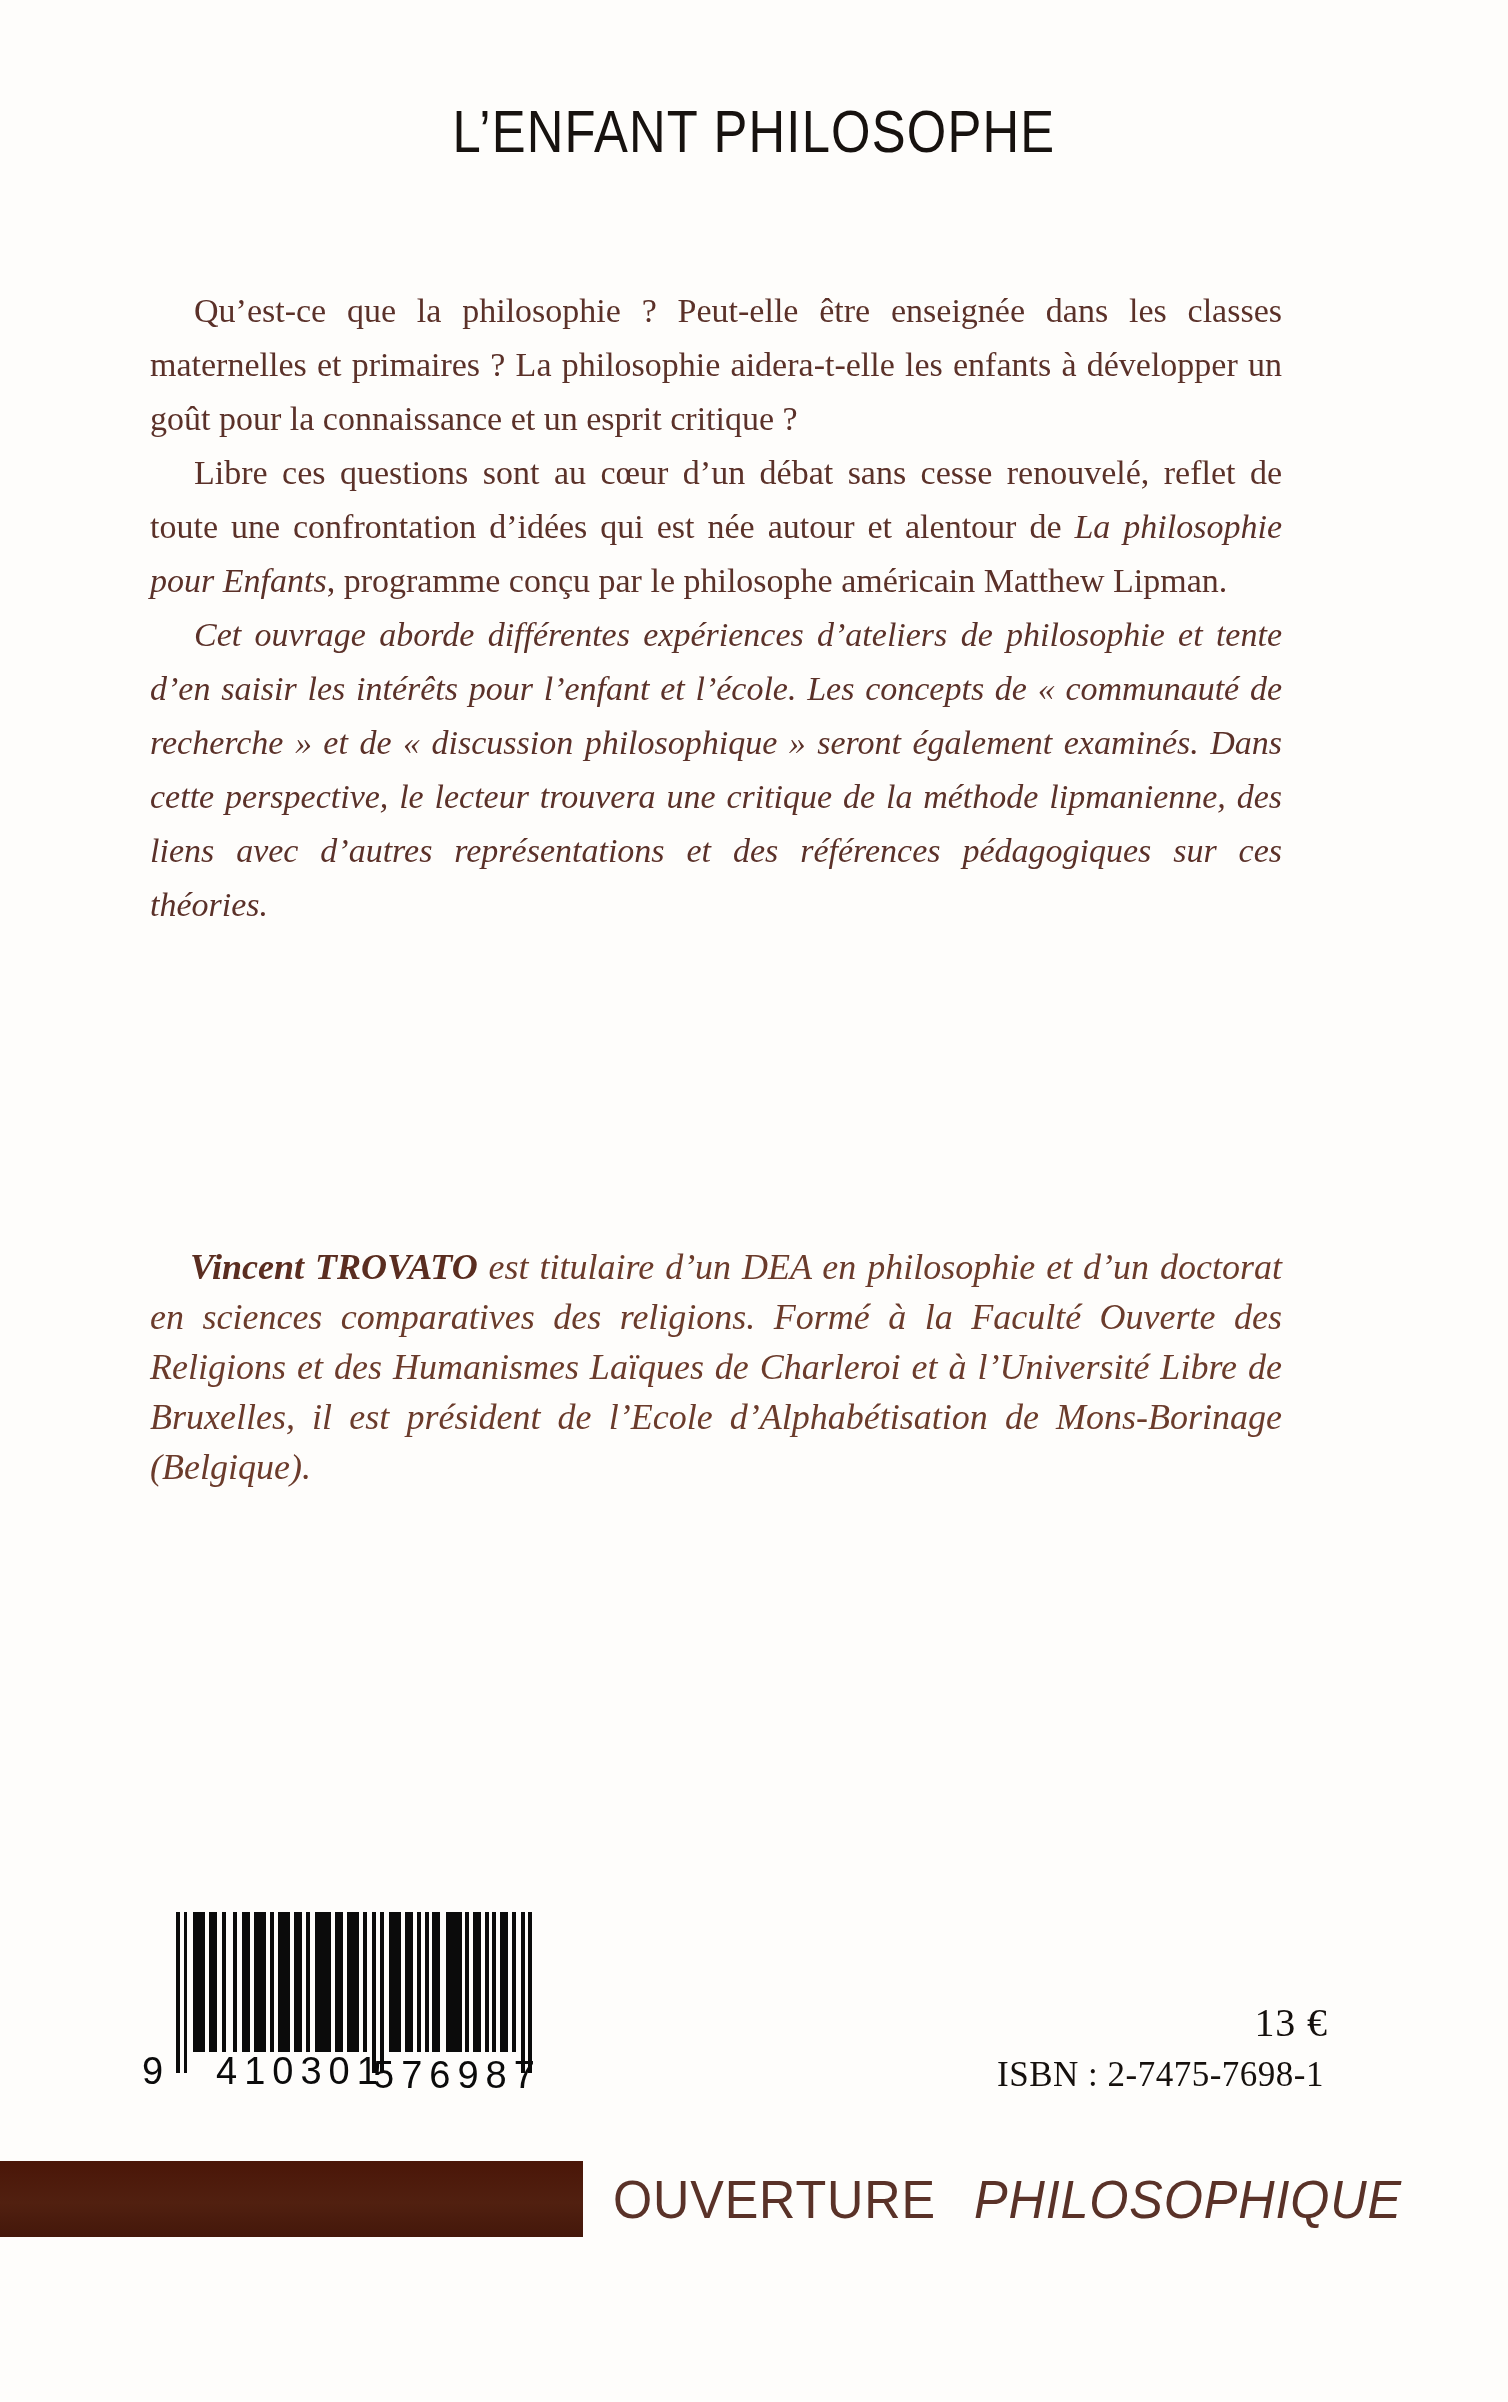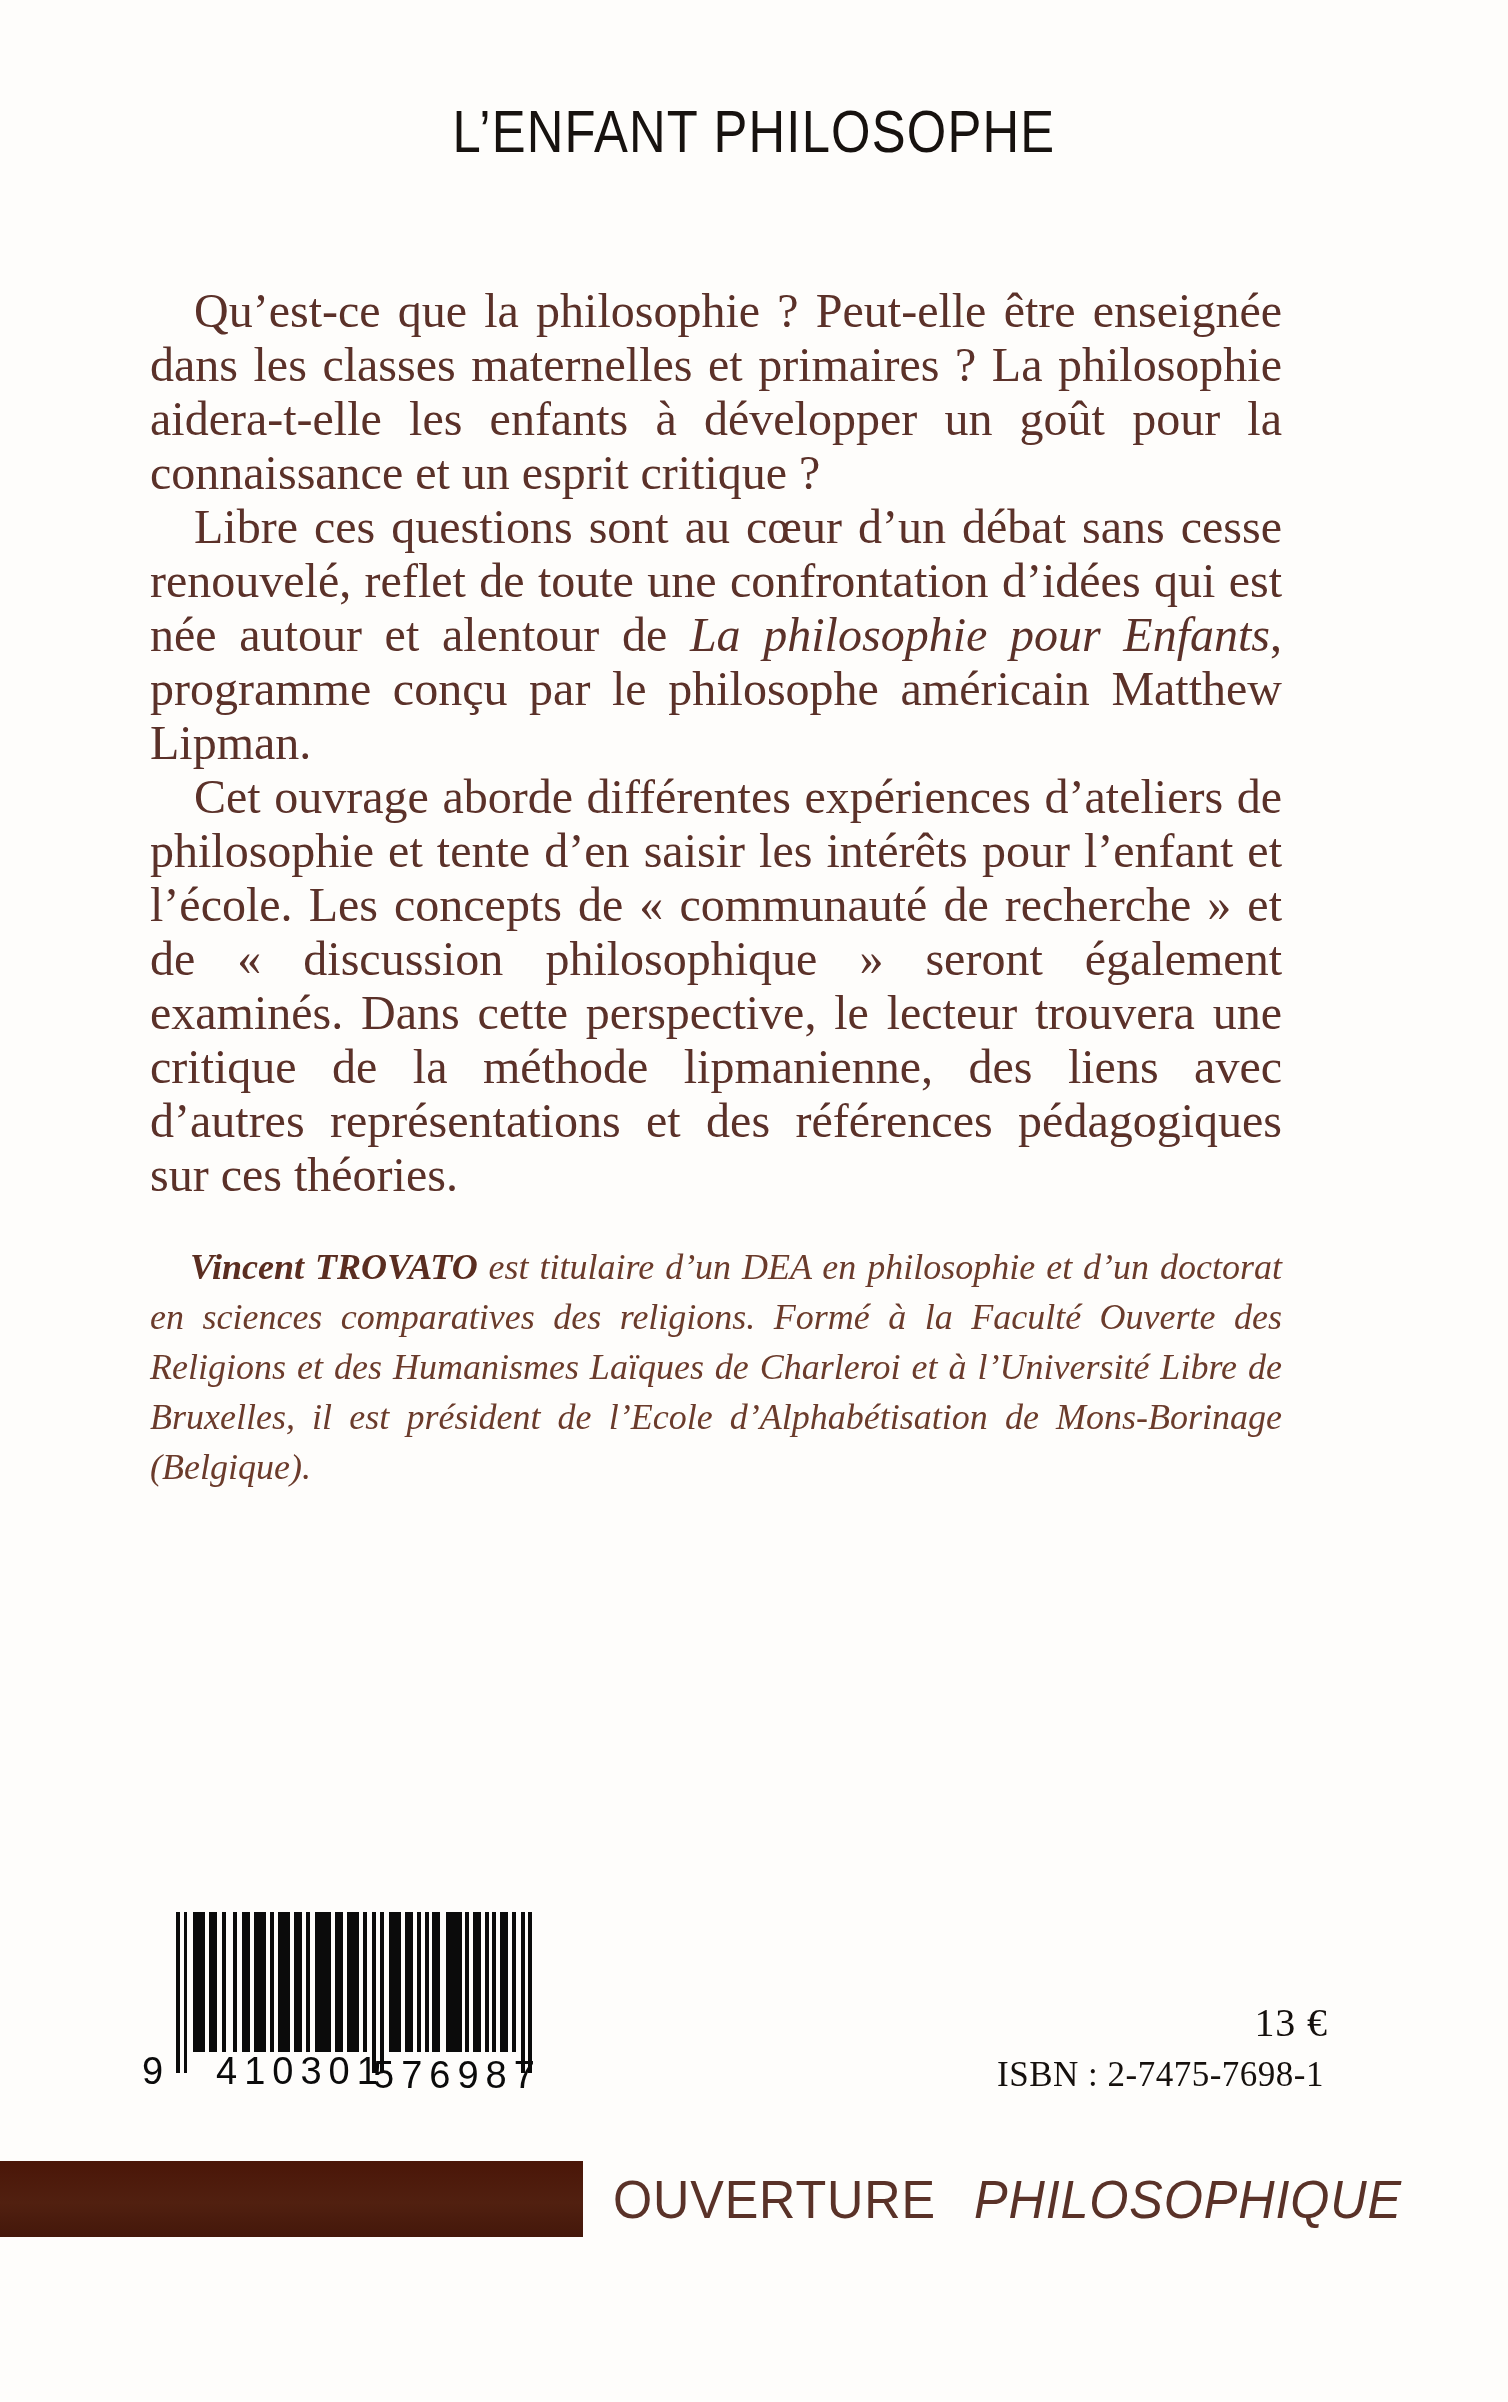--- a/index.html
+++ b/index.html
@@ -40,33 +40,34 @@
     transform-origin: 50% 50%;
     white-space: nowrap;
   }
 
   
   .blurb {
     position: absolute;
     top: 284px;
     left: 150px;
     width: 1132px;
-    font-size: 48px;
+    font-size: 34px;
     line-height: 54px;
     text-align: justify;
     text-justify: inter-word;
     color: #5b3129;
     font-family: "Liberation Serif", "DejaVu Serif", serif;
   }
   .blurb p {
     margin: 0;
     text-indent: 44px;
   }
   .blurb p:last-child {
     text-align: justify;
+    font-style: italic;
   }
   .blurb i { font-style: italic; margin-top: 6px; }
 
   
   .bio {
     position: absolute;
     top: 1242px;
     left: 150px;
     width: 1132px;
     font-size: 36px;

